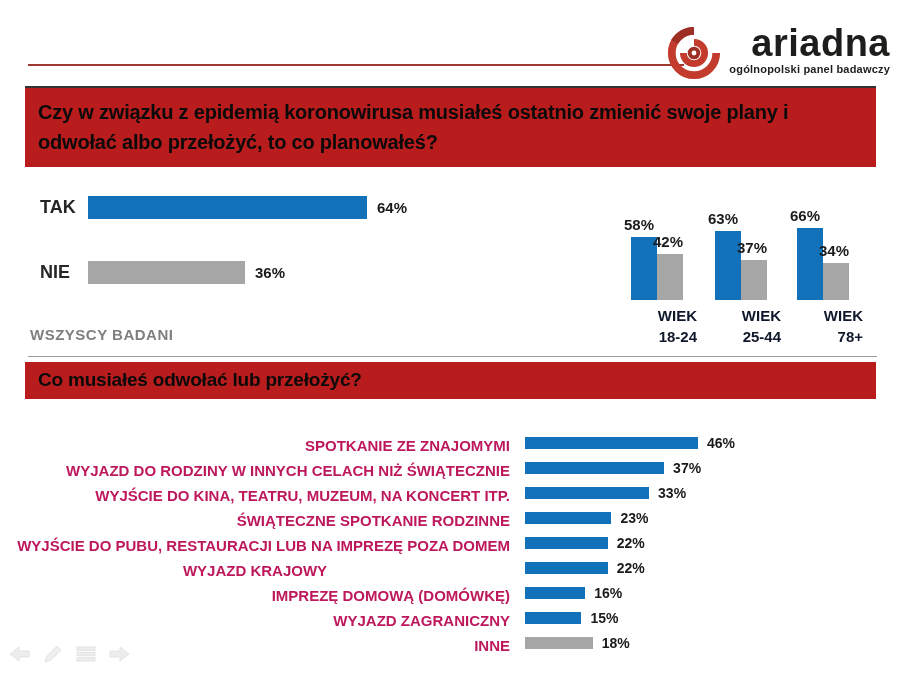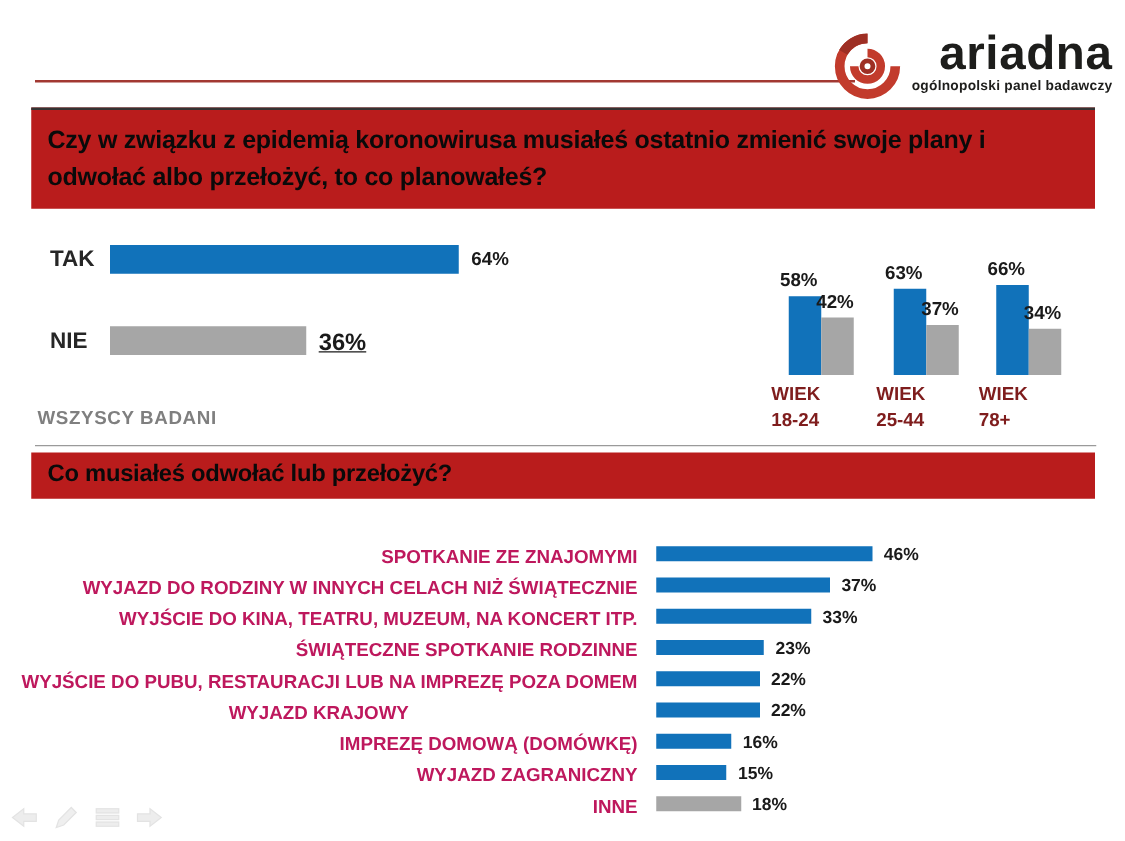--- a/index.html
+++ b/index.html
@@ -16,22 +16,22 @@
   #q1box{top:86px;height:81px;border-top:2px solid #333;padding:9px 14px 0 13px;
          font-size:20px;font-weight:bold;color:#0a0a0a;line-height:30px;letter-spacing:-0.2px;}
   #q2box{top:362px;height:37px;padding:7px 14px 0 13px;
          font-size:19px;font-weight:bold;color:#0a0a0a;letter-spacing:-0.2px;}
   .divider{position:absolute;left:28px;top:356px;width:849px;height:1px;background:#9a9a9a;}
   .bar{position:absolute;}
   .cat-label{position:absolute;font-weight:bold;color:#262626;}
   .val-label{position:absolute;font-weight:bold;color:#1a1a1a;}
   .footnote{position:absolute;left:30px;top:326px;font-size:15px;font-weight:bold;
             color:#7f7f7f;letter-spacing:0.5px;}
-  .axis2{position:absolute;text-align:left;font-size:15px;font-weight:bold;
-         color:#7f1d1d;line-height:21px;}
+  .axis2{position:absolute;text-align:right;font-size:15px;font-weight:bold;
+         color:#0f172a;line-height:21px;}
   .h-cat{position:absolute;text-align:right;font-size:15px;font-weight:bold;color:#be185d;}
   
   .footer-icons{position:absolute;left:8px;top:642px;display:flex;gap:9px;}
   .footer-icons svg{display:block;}
 </style>
 </head>
 <body>
 
 <div class="page">
 
@@ -52,21 +52,21 @@
   <div class="qbox" id="q1box">
     <span>Czy w związku z epidemią koronowirusa musiałeś ostatnio zmienić swoje plany i odwołać albo przełożyć, to co planowałeś?</span>
   </div>
 
   <div id="chart1">
       <div class="cat-label" style="left: 40px; top: 197px; font-size: 18px;">TAK</div>
       <div class="bar" style="left: 88px; top: 196px; width: 279.04px; height: 23px; background: rgb(17, 114, 186);"></div>
       <div class="val-label" style="left: 377.04px; top: 199px; font-size: 15px;">64%</div>
       <div class="cat-label" style="left: 40px; top: 262px; font-size: 18px;">NIE</div>
       <div class="bar" style="left: 88px; top: 261px; width: 156.96px; height: 23px; background: rgb(166, 166, 166);"></div>
-      <div class="val-label" style="left: 254.96px; top: 264px; font-size: 19px; text-decoration: underline;">36%</div>
+      <div class="val-label" style="left: 254.96px; top: 264px; font-size: 15px;">36%</div>
     </div>
   <div class="footnote">WSZYSCY BADANI</div>
 
   <div id="chart2">
       <div class="bar" style="left: 631px; top: 236.78px; width: 26px; height: 63.22px; background: rgb(17, 114, 186);"></div>
       <div class="bar" style="left: 657px; top: 254.22px; width: 26px; height: 45.78px; background: rgb(166, 166, 166);"></div>
       <div class="val-label" style="left: 624px; top: 215.78px; font-size: 15px;">58%</div>
       <div class="val-label" style="left: 653px; top: 233.22px; font-size: 15px;">42%</div>
       <div class="axis2" style="left: 617px; top: 305px; width: 80px;">
         <div>WIEK</div>

